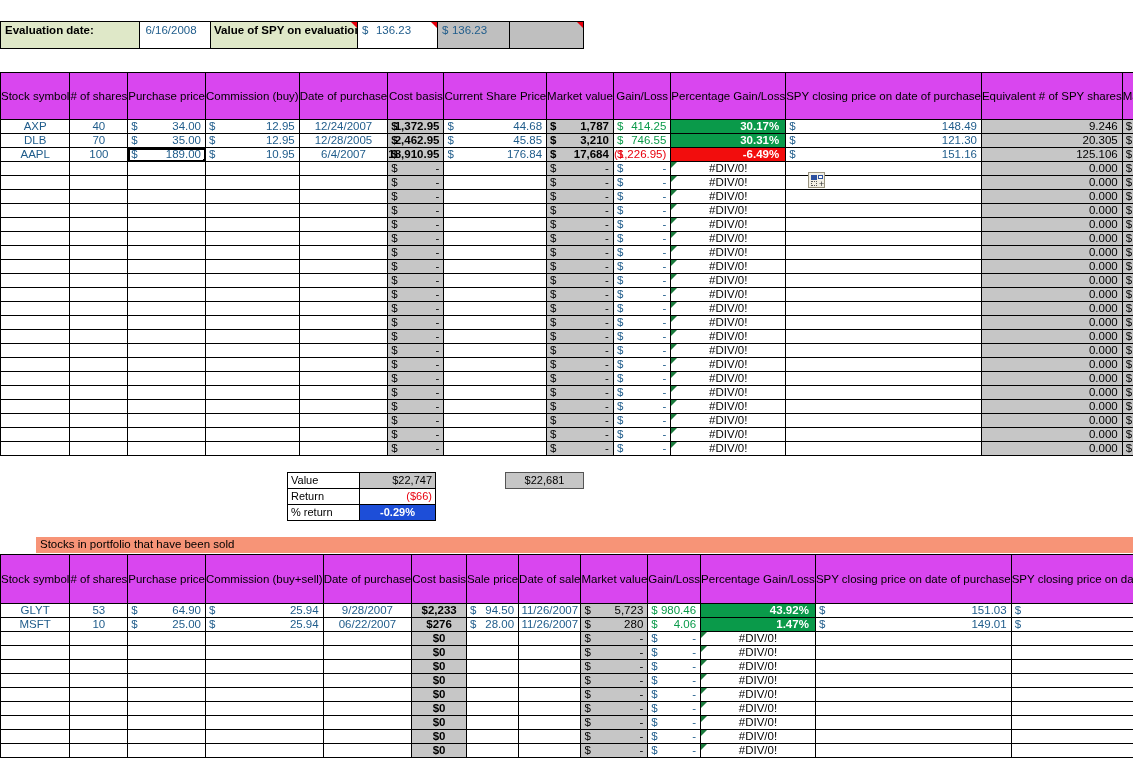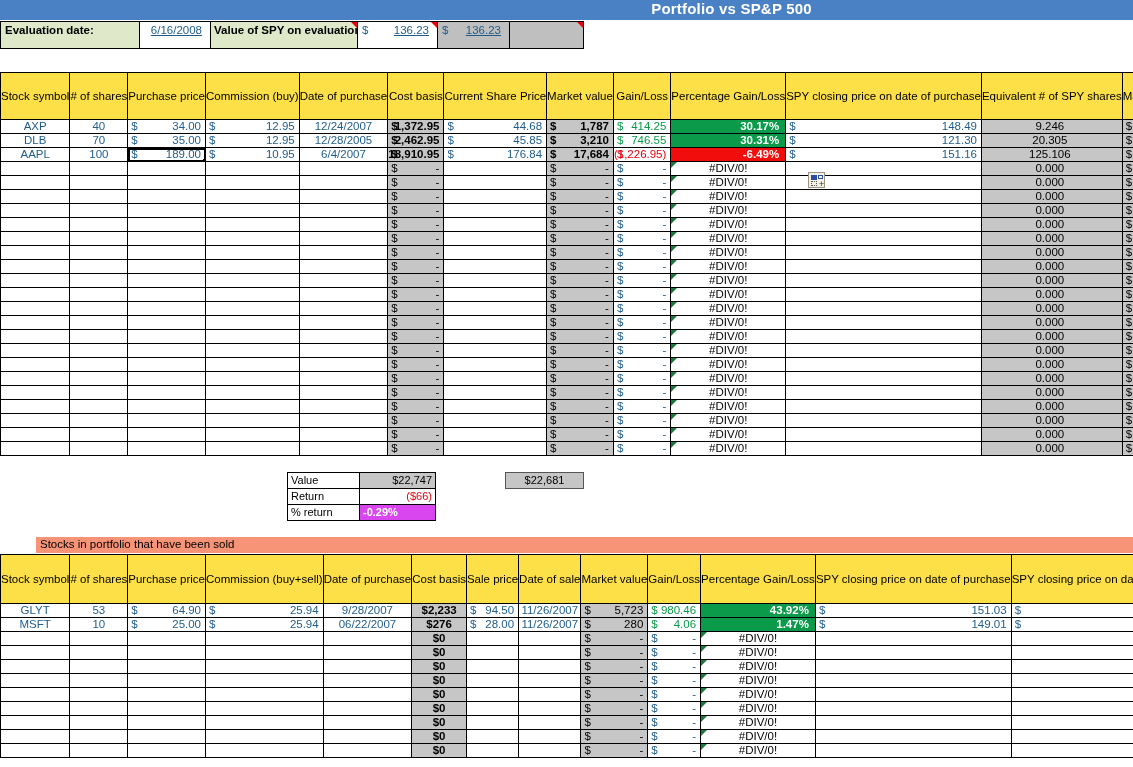--- a/index.html
+++ b/index.html
@@ -27,21 +27,21 @@
 
   
   .evalrow { position: absolute; left: 0; top: 21px; height: 17px; }
   .ev {
     position: absolute; top: 0; height: 28px;
     font-size: 11.5px; line-height: 16px;
     border: 1px solid #000; background: #fff;
     white-space: nowrap; overflow: hidden;
   }
   .ev.lbl { background: #dfe8c8; font-weight: bold; padding-left: 4px; color:#000; }
-  .ev.val { color: #1f5c8b; text-align: right; padding-right: 8px; text-decoration: underline; }
+  .ev.val { color: #1f5c8b; text-align: center; padding-right: 8px; }
   .ev.gray { background: #bfbfbf; }
   .cmt::after {
     content: ""; position: absolute; right: 0; top: 0;
     border-top: 6px solid #e8000d; border-left: 6px solid transparent;
   }
   .dollar { position: absolute; left: 4px; top: 0; color: #1f5c8b; }
 
   
   .band {
     position: absolute; height: 16px; left: 0; width: 993px;
@@ -54,27 +54,27 @@
   
   .tbl { position: absolute; border-collapse: collapse; table-layout: fixed; }
   .tbl th, .tbl td {
     border: 1px solid #000;
     font-size: 11.5px;
     padding: 0; margin: 0;
     overflow: hidden; white-space: nowrap;
     font-weight: normal;
   }
   .tbl th {
-    background: #fde047; color: #000; text-align: center;
+    background: #d946ef; color: #000; text-align: center;
     font-size: 11.5px; line-height: 13px; vertical-align: middle;
   }
   .tbl td { height: 14px; line-height: 13px; vertical-align: middle; color: #1f5c8b; }
 
   td.c { text-align: center; }
-  td.r { text-align: center; padding-right: 4px; }
+  td.r { text-align: right; padding-right: 4px; }
   td.gray { background: #c6c6c6; color: #000; }
   td.grayb { background: #c6c6c6; color: #000; font-weight: bold; }
   td.white { background: #ffffff; }
   td.green { background: #0a9a4a; color: #fff; font-weight: bold; text-align: right; padding-right: 6px; }
   td.red { background: #f20d0d; color: #fff; font-weight: bold; text-align: right; padding-right: 6px; }
   td.gainpos { color: #0a9a4a; }
   td.gainneg { color: #e8000d; }
   td.diverr { background:#fff; color:#000; text-align: center; position: relative; }
   td.diverr::before {
     content:""; position:absolute; left:0; top:0;
@@ -96,21 +96,21 @@
 
   
   .sumbox { position: absolute; border-collapse: collapse; table-layout: fixed; }
   .sumbox td {
     border: 1px solid #000; height: 16px; line-height: 15px;
     font-size: 11px; padding: 0 3px; white-space: nowrap; overflow: hidden;
   }
   .sumbox td.k { background:#fff; color:#000; text-align: left; }
   .sumbox td.v { background:#c6c6c6; color:#000; text-align: right; font-weight: normal; }
   .sumbox td.vneg { background:#fff; color:#e8000d; text-align: right; }
-  .sumbox td.vred { background:#d946ef; color:#fff; text-align: left; font-weight: bold; }
+  .sumbox td.vred { background:#1d4ed8; color:#fff; text-align: center; font-weight: bold; }
   .lonebox {
     position: absolute; border:1px solid #555; background:#c6c6c6;
     font-size: 11px; line-height: 15px; height: 17px;
     text-align: center; color:#000;
   }
 
   
   .smarttag {
     position: absolute; width: 17px; height: 16px;
     background: #f2efe4; border: 1px solid #9a9480; z-index: 9;
@@ -118,23 +118,20 @@
   .smarttag .sq1 { position:absolute; left:2px; top:2px; width:6px; height:5px; background:#2b4f9e; }
   .smarttag .sq2 { position:absolute; left:9px; top:2px; width:5px; height:4px; background:#fff; border:1px solid #2b4f9e; }
   .smarttag .sq3 { position:absolute; left:2px; top:8px; width:6px; height:5px; border:1px dotted #555; }
   .smarttag .plus { position:absolute; left:10px; top:7px; font-size:9px; line-height:8px; color:#333; }
 </style>
 </head>
 <body>
 
 <div id="sheet">
 
-  <div class="titlebar">
-    <div class="ttl">Portfolio vs SP&amp;P 500</div>
-  </div>
 
   <div class="evalrow">
     <div class="ev lbl" style="left:0px;width:140px;">Evaluation date:</div>
     <div class="ev val" style="left:139px;width:72px;">6/16/2008</div>
     <div class="ev lbl cmt" style="left:210px;width:148px;padding-left:3px;font-weight:bold;">Value of SPY on evaluation</div>
     <div class="ev val cmt" style="left:357px;width:81px;">
       <span class="dollar">$</span>
       <span>136.23</span>
     </div>
     <div class="ev val gray" style="left:437px;width:73px;">

